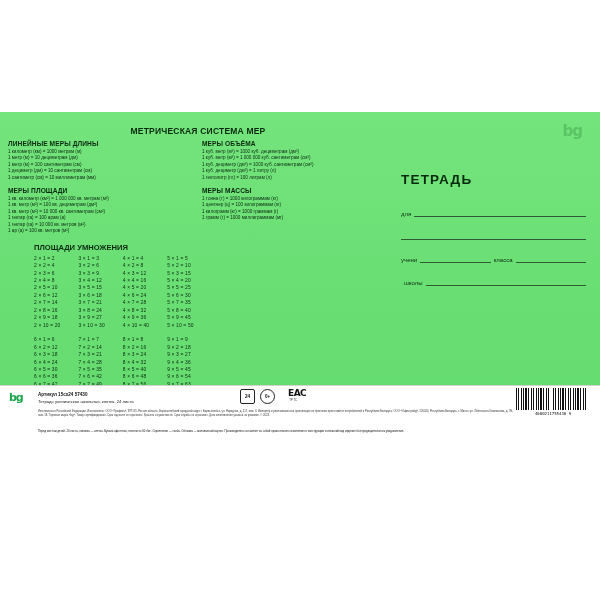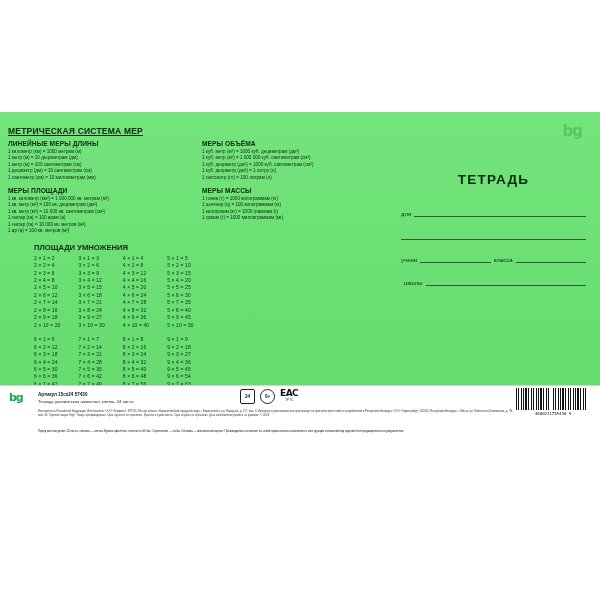--- a/index.html
+++ b/index.html
@@ -23,21 +23,21 @@
     width:600px;height:330px;
   }
   
   .left{
     position:absolute;
     left:8px;top:14px;
     width:380px;
   }
   .title{
     font-size:8.5px;font-weight:bold;color:#0a2a10;
-    text-align:left;letter-spacing:.2px;margin-bottom:4px;text-decoration:underline;
+    text-align:center;letter-spacing:.2px;margin-bottom:4px;
   }
   .cols{display:flex;gap:8px;}
   .col{flex:1;}
   .sect-h{
     font-size:6.6px;font-weight:bold;color:#0a2a10;
     margin:0 0 1.5px 0;letter-spacing:.1px;
   }
   .line{
     font-size:4.6px;color:#0c2c12;line-height:1.42;white-space:nowrap;
   }
@@ -55,21 +55,21 @@
     letter-spacing:.15px;
   }
   
   .right{
     position:absolute;
     right:14px;top:60px;
     width:185px;
   }
   .tetrad{
     font-size:13.5px;font-weight:bold;color:#0a2a10;
-    text-align:center;letter-spacing:1.2px;margin-bottom:22px;
+    text-align:left;letter-spacing:1.2px;margin-bottom:22px;
   }
   .field{
     display:flex;align-items:flex-end;
     font-size:6px;color:#0c2c12;margin-bottom:15px;
   }
   .field .lbl{white-space:nowrap;margin-right:3px;}
   .field .rule{
     flex:1;border-bottom:.7px solid #2e5b33;height:7px;
   }
   .field .lbl2{white-space:nowrap;margin:0 3px;}
@@ -119,20 +119,21 @@
   }
   .badge-round{
     width:13px;height:13px;border:.7px solid #222;border-radius:50%;
     display:flex;align-items:center;justify-content:center;
     font-size:4.6px;color:#111;font-weight:bold;
   }
   .eac{
     font-size:9px;color:#111;font-weight:bold;
     font-family:"DejaVu Sans", sans-serif;letter-spacing:-.5px;
     line-height:1;
+    margin-left:8px;
   }
   .eac-wrap{display:flex;flex-direction:column;align-items:center;}
   .eac-sub{font-size:2.6px;color:#111;margin-top:1px;}
   .barcode{
     position:absolute;right:10px;top:2px;
     width:74px;height:22px;
     background:repeating-linear-gradient(90deg,
       #111 0 1px, #fff 1px 2px, #111 2px 3.4px, #fff 3.4px 5px,
       #111 5px 5.8px, #fff 5.8px 7.4px);
   }

